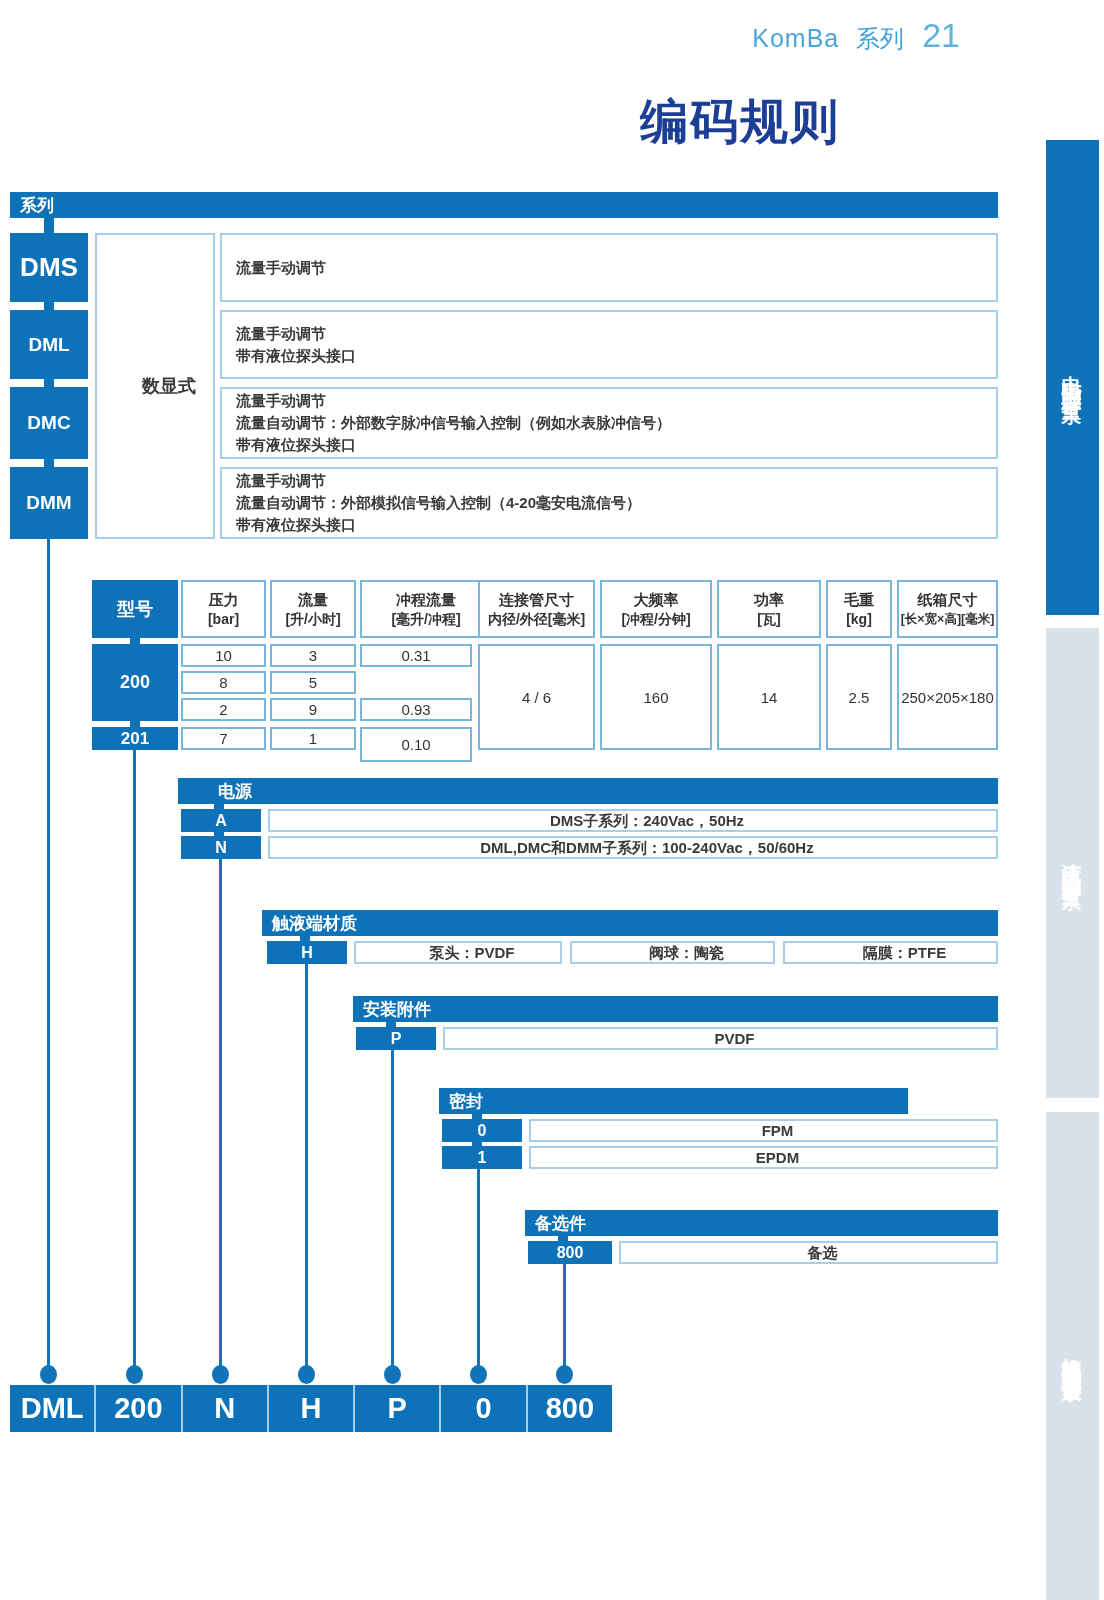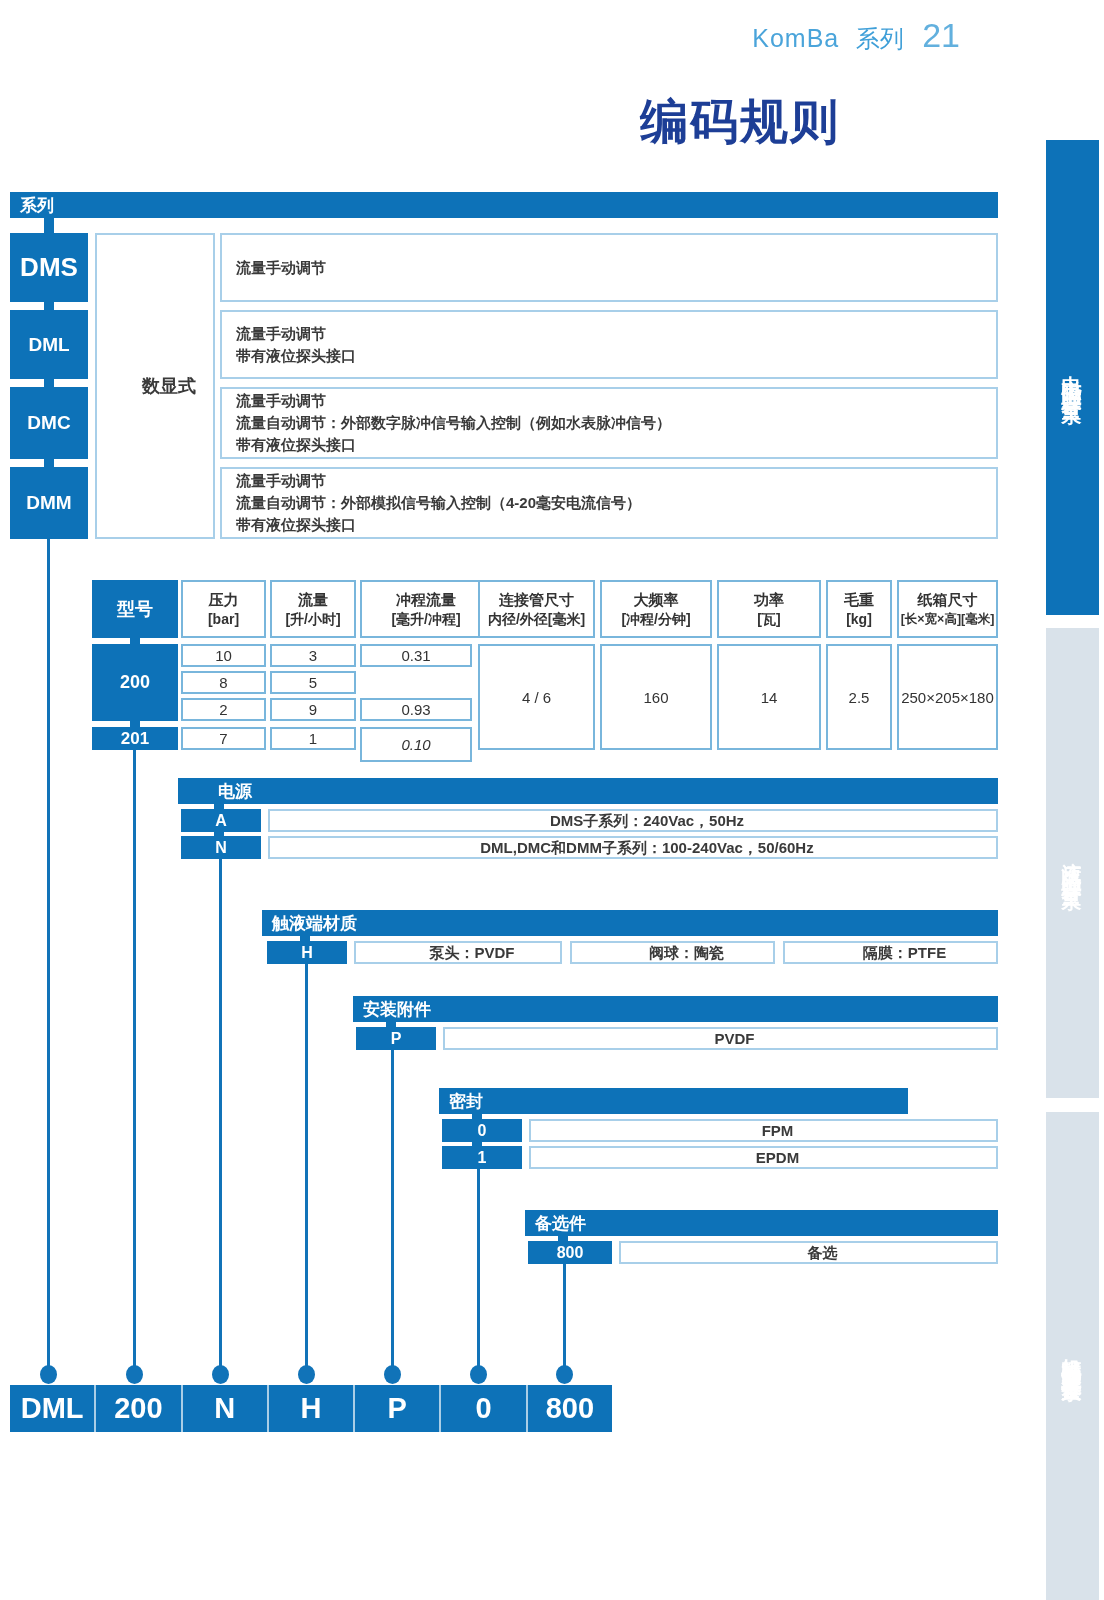--- a/index.html
+++ b/index.html
@@ -157,21 +157,21 @@
   <div class="tcell tval" style="left:181px;top:671px;width:85px;height:23px;">8</div>
   <div class="tcell tval" style="left:270px;top:671px;width:86px;height:23px;">5</div>
   <div class="tcell tval" style="left:360px;top:689px;width:108px;height:23px;margin-top:41px;">0.52</div>
 
   <div class="tcell tval" style="left:181px;top:698px;width:85px;height:23px;">2</div>
   <div class="tcell tval" style="left:270px;top:698px;width:86px;height:23px;">9</div>
   <div class="tcell tval" style="left:360px;top:698px;width:112px;height:23px;">0.93</div>
 
   <div class="tcell tval" style="left:181px;top:727px;width:85px;height:23px;">7</div>
   <div class="tcell tval" style="left:270px;top:727px;width:86px;height:23px;">1</div>
-  <div class="tcell tval" style="left:360px;top:727px;width:112px;height:35px;font-style:italic;">0.10</div>
+  <div class="tcell tval" style="left:360px;top:727px;width:112px;height:35px;">0.10</div>
 
   <div class="tcell tval" style="left:478px;top:644px;width:117px;height:106px;">4 / 6</div>
   <div class="tcell tval" style="left:600px;top:644px;width:112px;height:106px;">160</div>
   <div class="tcell tval" style="left:717px;top:644px;width:104px;height:106px;">14</div>
   <div class="tcell tval" style="left:826px;top:644px;width:66px;height:106px;">2.5</div>
   <div class="tcell tval" style="left:897px;top:644px;width:101px;height:106px;">250×205×180</div>
 
   <div class="bar" style="left:178px;top:778px;width:820px;height:26px;padding-left:40px;">电源</div>
   <div class="code-box" style="left:181px;top:809px;width:80px;height:23px;font-size:16px;">A</div>
   <div class="desc-box center" style="left:268px;top:809px;width:730px;height:23px;">

